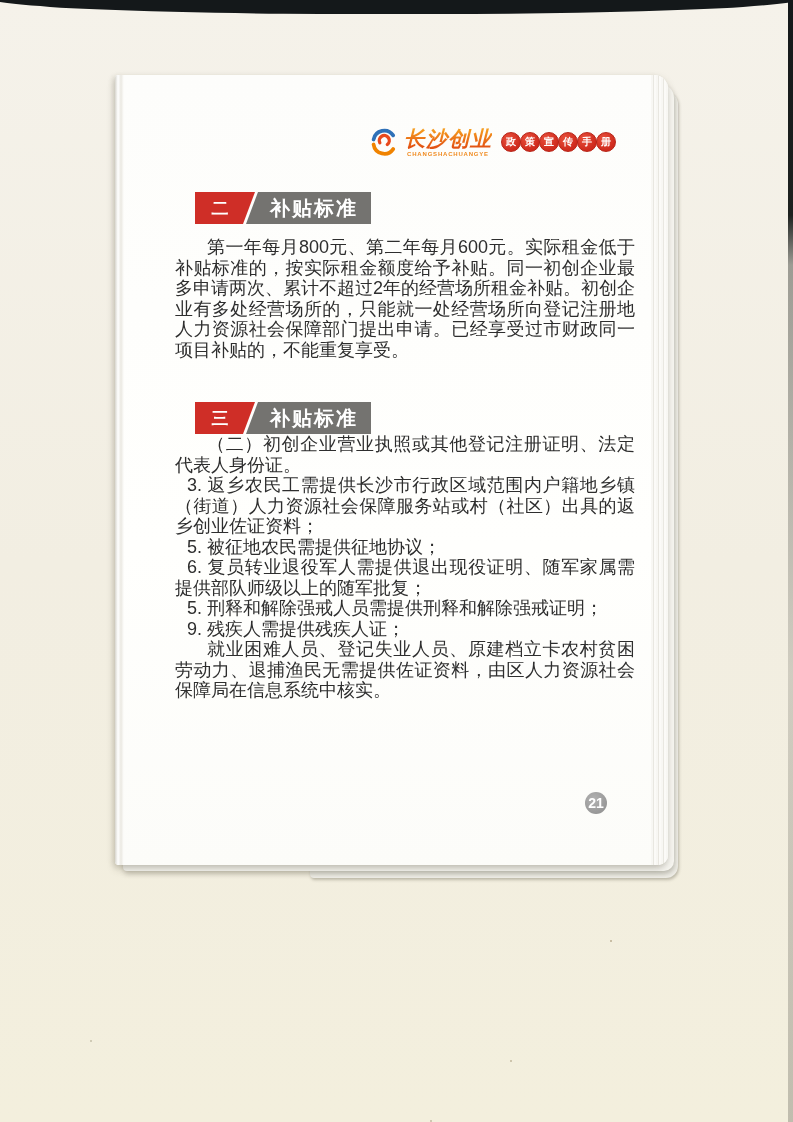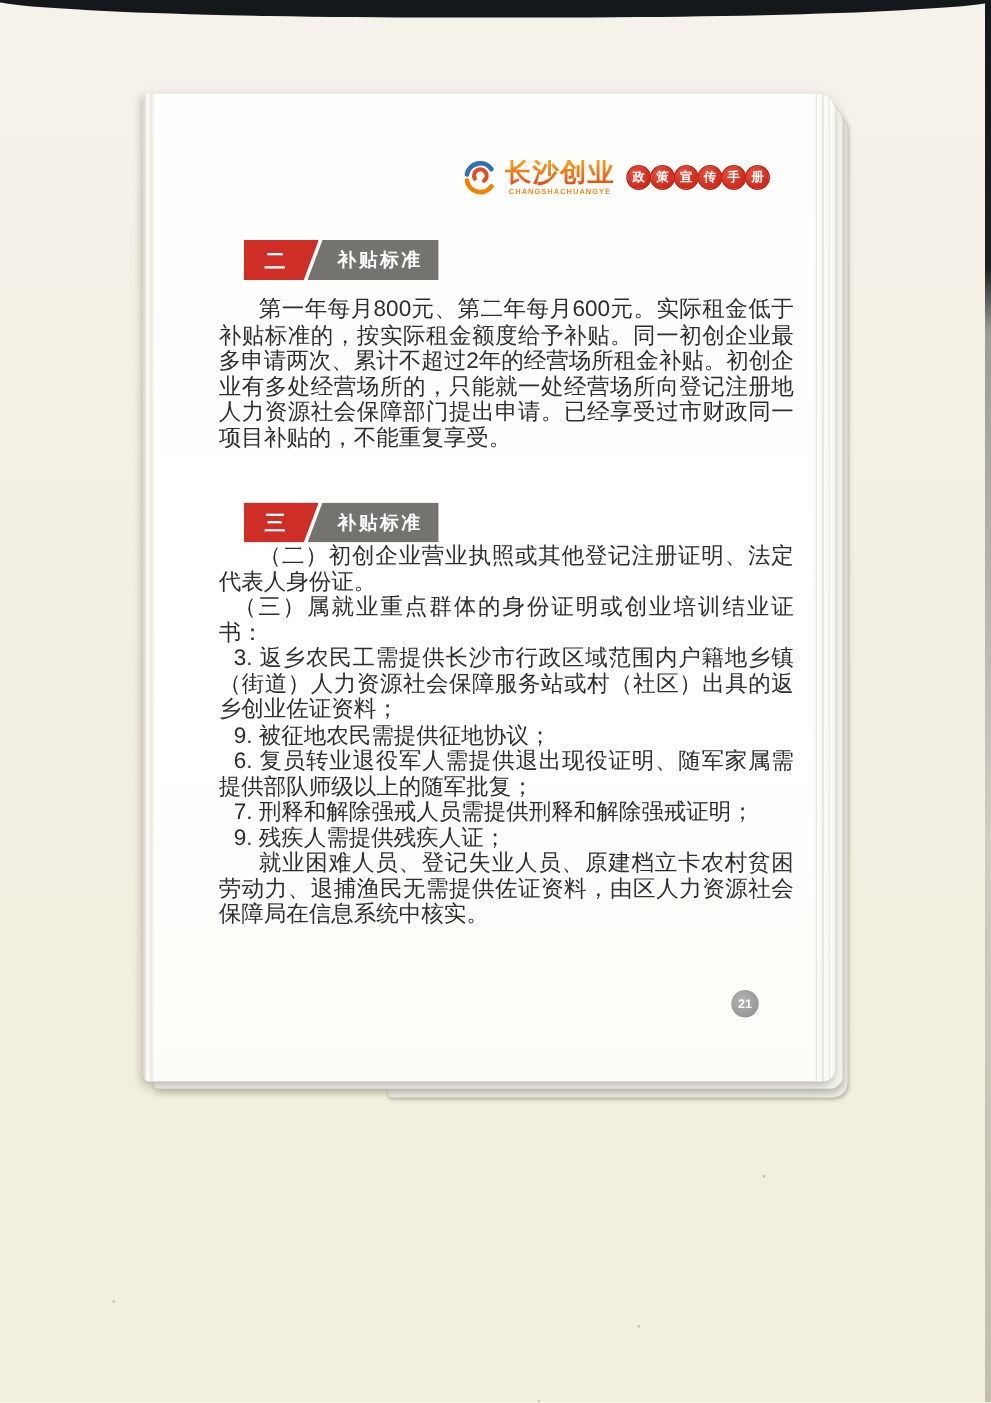--- a/index.html
+++ b/index.html
@@ -53,61 +53,61 @@
   .brand{
     display:flex;align-items:center;gap:5px;
     width:fit-content;margin:52px 52px 0 auto;position:relative;
   }
   .brand-icon{width:30px;height:30px;flex:0 0 auto;}
   .brand-text{display:flex;flex-direction:column;align-items:center;line-height:1;}
   .brand-name{
     font-size:21px;font-weight:bold;letter-spacing:1px;
     background:linear-gradient(180deg,#f59b1e 10%,#e35313 90%);
     -webkit-background-clip:text;background-clip:text;
-    color:#ef7410;-webkit-text-fill-color:transparent;
+    color:#ef7410;font-style:italic;-webkit-text-fill-color:transparent;
   }
   .brand-sub{font-size:6px;color:#f08a1f;letter-spacing:.8px;margin-top:2px;font-weight:bold;}
   .badge-row{display:flex;margin-left:5px;}
   .badge-chip{
     width:18px;height:18px;border-radius:50%;margin-left:-1px;
     background:radial-gradient(circle at 35% 30%,#e8503c,#cf2a1d 70%);
     border:1px solid #b82518;
     color:#fff;font-size:10px;font-weight:bold;
     display:flex;align-items:center;justify-content:center;
   }
   
   .sec-head{display:flex;margin-left:80px;height:32px;width:fit-content;}
   .sec-num{
     width:50px;background:#cf2e27;color:#fff;font-weight:bold;font-size:17px;
     display:flex;align-items:center;justify-content:center;padding-right:10px;
     clip-path:polygon(0 0,100% 0,calc(100% - 12px) 100%,0 100%);
   }
   .sec-title{
-    margin-left:-9px;background:#747370;color:#fff;font-weight:bold;font-size:15px;
+    margin-left:-9px;background:#747370;color:#fff;font-weight:bold;font-size:20px;
     letter-spacing:2px;display:flex;align-items:center;
     padding:0 13px 0 24px;
     clip-path:polygon(12px 0,100% 0,100% 100%,0 100%);
   }
   
   .doc-text{padding:0 33px 0 60px;}
   .doc-text p{
     margin:0;font-size:18px;line-height:20.5px;color:#2e2e2e;
     text-align:justify;
   }
   .ind2{text-indent:32px;}
   .ind1{text-indent:12px;}
   .mt-para{margin-top:13px !important;}
   .sec1-head{margin-top:35px;}
   .sec2-head{margin-top:42px;}
   .mt-list{margin-top:15px !important;}
   
   .page-no{
     position:absolute;top:717px;right:61px;width:22px;height:22px;border-radius:50%;
     background:radial-gradient(circle at 40% 35%,#b3b3b3,#969696 75%);
-    color:#fff;font-size:10px;font-weight:bold;
+    color:#fff;font-size:14px;font-weight:bold;
     display:flex;align-items:center;justify-content:center;text-align:center;
   }
 </style>
 </head>
 <body>
 
 <div class="scan-band-top"></div>
 <div class="scan-band-right"></div>
 <div class="scan-speckles"></div>
 
@@ -155,25 +155,24 @@
     <div class="sec-num">
       <span>三</span>
     </div>
     <div class="sec-title">
       <span>补贴标准</span>
     </div>
   </div>
 
   <div class="doc-text">
     <p class="ind2">（二）初创企业营业执照或其他登记注册证明、法定代表人身份证。</p>
-    <p class="ind1">（三）属就业重点群体的身份证明或创业培训结业证书：</p>
     <p class="ind1">3. 返乡农民工需提供长沙市行政区域范围内户籍地乡镇（街道）人力资源社会保障服务站或村（社区）出具的返乡创业佐证资料；</p>
-    <p class="ind1">9. 被征地农民需提供征地协议；</p>
+    <p class="ind1">5. 被征地农民需提供征地协议；</p>
     <p class="ind1">6. 复员转业退役军人需提供退出现役证明、随军家属需提供部队师级以上的随军批复；</p>
-    <p class="ind1">7. 刑释和解除强戒人员需提供刑释和解除强戒证明；</p>
+    <p class="ind1">5. 刑释和解除强戒人员需提供刑释和解除强戒证明；</p>
     <p class="ind1">9. 残疾人需提供残疾人证；</p>
     <p class="ind2">就业困难人员、登记失业人员、原建档立卡农村贫困劳动力、退捕渔民无需提供佐证资料，由区人力资源社会保障局在信息系统中核实。</p>
   </div>
 
   <div class="page-no">
     <span>21</span>
   </div>
 </div>
 
 </body></html>

